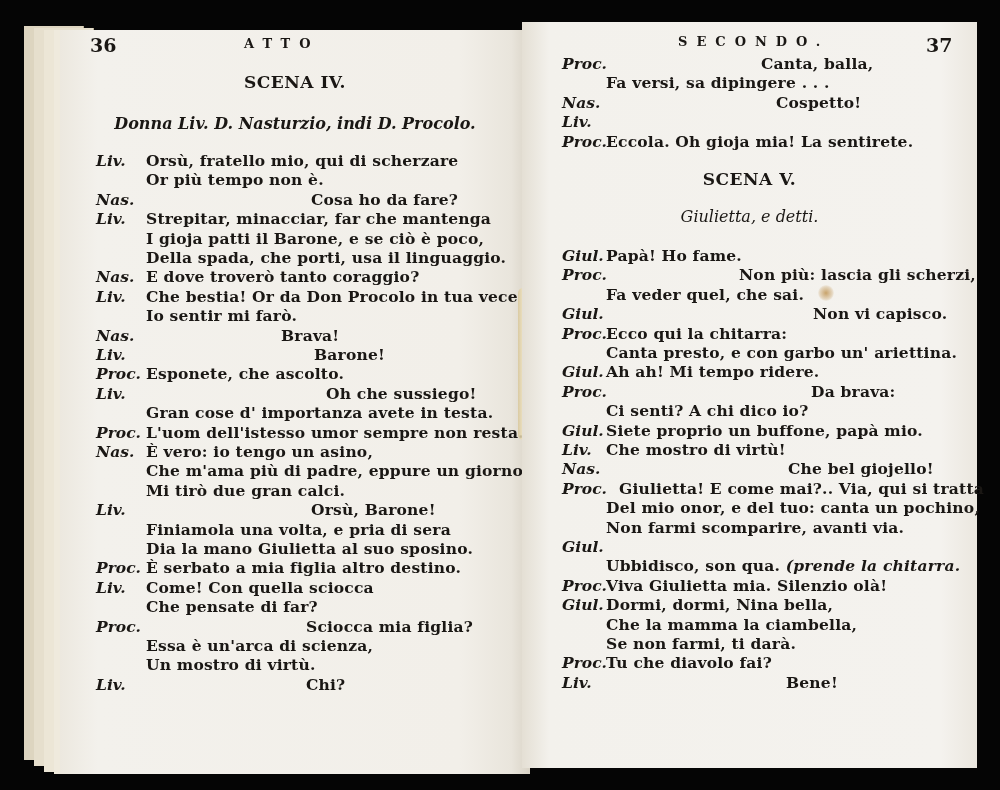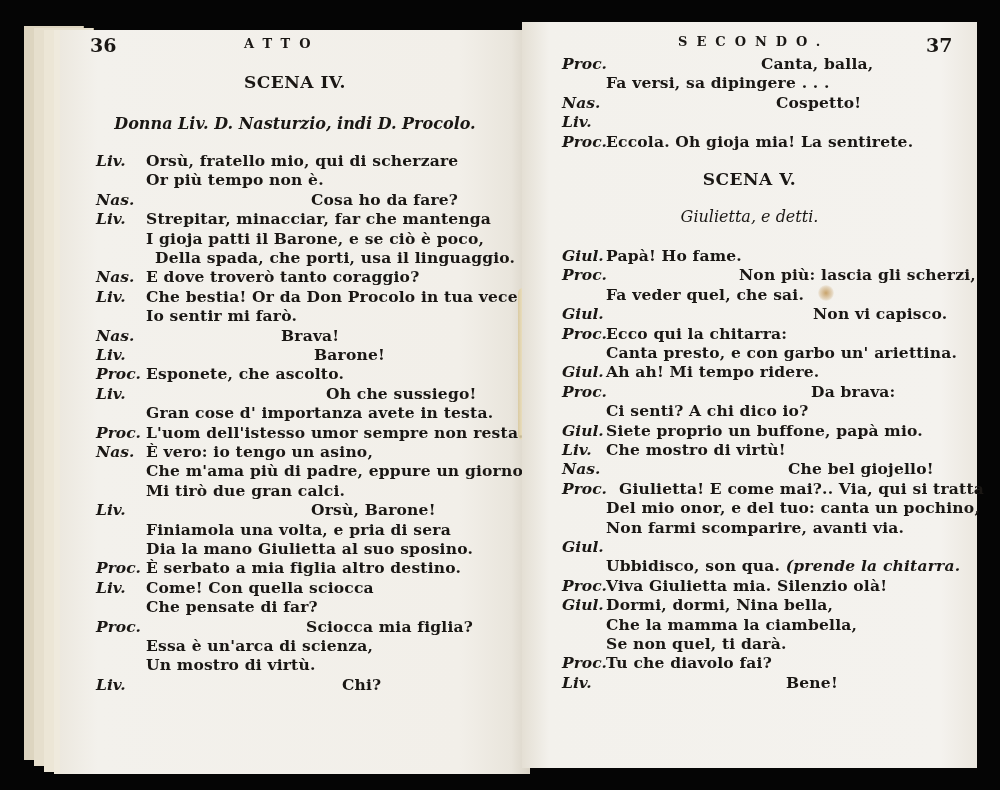--- a/index.html
+++ b/index.html
@@ -63,21 +63,21 @@
           <span class="txt" style="left: 215px;">Cosa ho da fare?</span>
         </div>
         <div class="line" style="left: 36px; top: 179.2px; width: 420px;">
           <span class="spk" style="left: 0px;">Liv.</span>
           <span class="txt" style="left: 50px;">Strepitar, minacciar, far che mantenga</span>
         </div>
         <div class="line" style="left: 36px; top: 198.6px; width: 420px;">
           <span class="txt" style="left: 50px;">I gioja patti il Barone, e se ciò è poco,</span>
         </div>
         <div class="line" style="left: 36px; top: 218px; width: 420px;">
-          <span class="txt" style="left: 59px; text-align: center;">Della spada, che porti, usa il linguaggio.</span>
+          <span class="txt" style="left: 50px; text-align: center;">Della spada, che porti, usa il linguaggio.</span>
         </div>
         <div class="line" style="left: 36px; top: 237.4px; width: 420px;">
           <span class="spk" style="left: 0px;">Nas.</span>
           <span class="txt" style="left: 50px;">E dove troverò tanto coraggio?</span>
         </div>
         <div class="line" style="left: 36px; top: 256.8px; width: 420px;">
           <span class="spk" style="left: 0px;">Liv.</span>
           <span class="txt" style="left: 50px;">Che bestia! Or da Don Procolo in tua vece</span>
         </div>
         <div class="line" style="left: 36px; top: 276.2px; width: 420px;">
@@ -142,21 +142,21 @@
           <span class="txt" style="left: 210px;">Sciocca mia figlia?</span>
         </div>
         <div class="line" style="left: 36px; top: 606px; width: 420px;">
           <span class="txt" style="left: 50px;">Essa è un'arca di scienza,</span>
         </div>
         <div class="line" style="left: 36px; top: 625.4px; width: 420px;">
           <span class="txt" style="left: 50px;">Un mostro di virtù.</span>
         </div>
         <div class="line" style="left: 36px; top: 644.8px; width: 420px;">
           <span class="spk" style="left: 0px;">Liv.</span>
-          <span class="txt" style="left: 210px; margin-left: 36px;">Chi?</span>
+          <span class="txt" style="left: 210px;">Chi?</span>
         </div>
       </div>
   </div>
 
   <div class="spine-mark"></div>
 
   <div class="page right">
     <div class="runhead" style="left:156px;top:12px;">SECONDO.</div>
     <div class="pagenum" style="left:404px;top:12px;">37</div>
     <div id="right-top">
@@ -248,21 +248,21 @@
           <span class="txt" style="left: 44px;">Viva Giulietta mia. Silenzio olà!</span>
         </div>
         <div class="line" style="left: 40px; top: 573.2px; width: 410px;">
           <span class="spk" style="left: 0px;">Giul.</span>
           <span class="txt" style="left: 44px;">Dormi, dormi, Nina bella,</span>
         </div>
         <div class="line" style="left: 40px; top: 592.6px; width: 410px;">
           <span class="txt" style="left: 44px;">Che la mamma la ciambella,</span>
         </div>
         <div class="line" style="left: 40px; top: 612px; width: 410px;">
-          <span class="txt" style="left: 44px;">Se non quel, ti darà.</span>
+          <span class="txt" style="left: 44px;">Se non farmi, ti darà.</span>
         </div>
         <div class="line" style="left: 40px; top: 631.4px; width: 410px;">
           <span class="spk" style="left: 0px;">Proc.</span>
           <span class="txt" style="left: 44px;">Tu che diavolo fai?</span>
         </div>
         <div class="line" style="left: 40px; top: 650.8px; width: 410px;">
           <span class="spk" style="left: 0px;">Liv.</span>
           <span class="txt" style="left: 224px;">Bene!</span>
         </div>
       </div>

